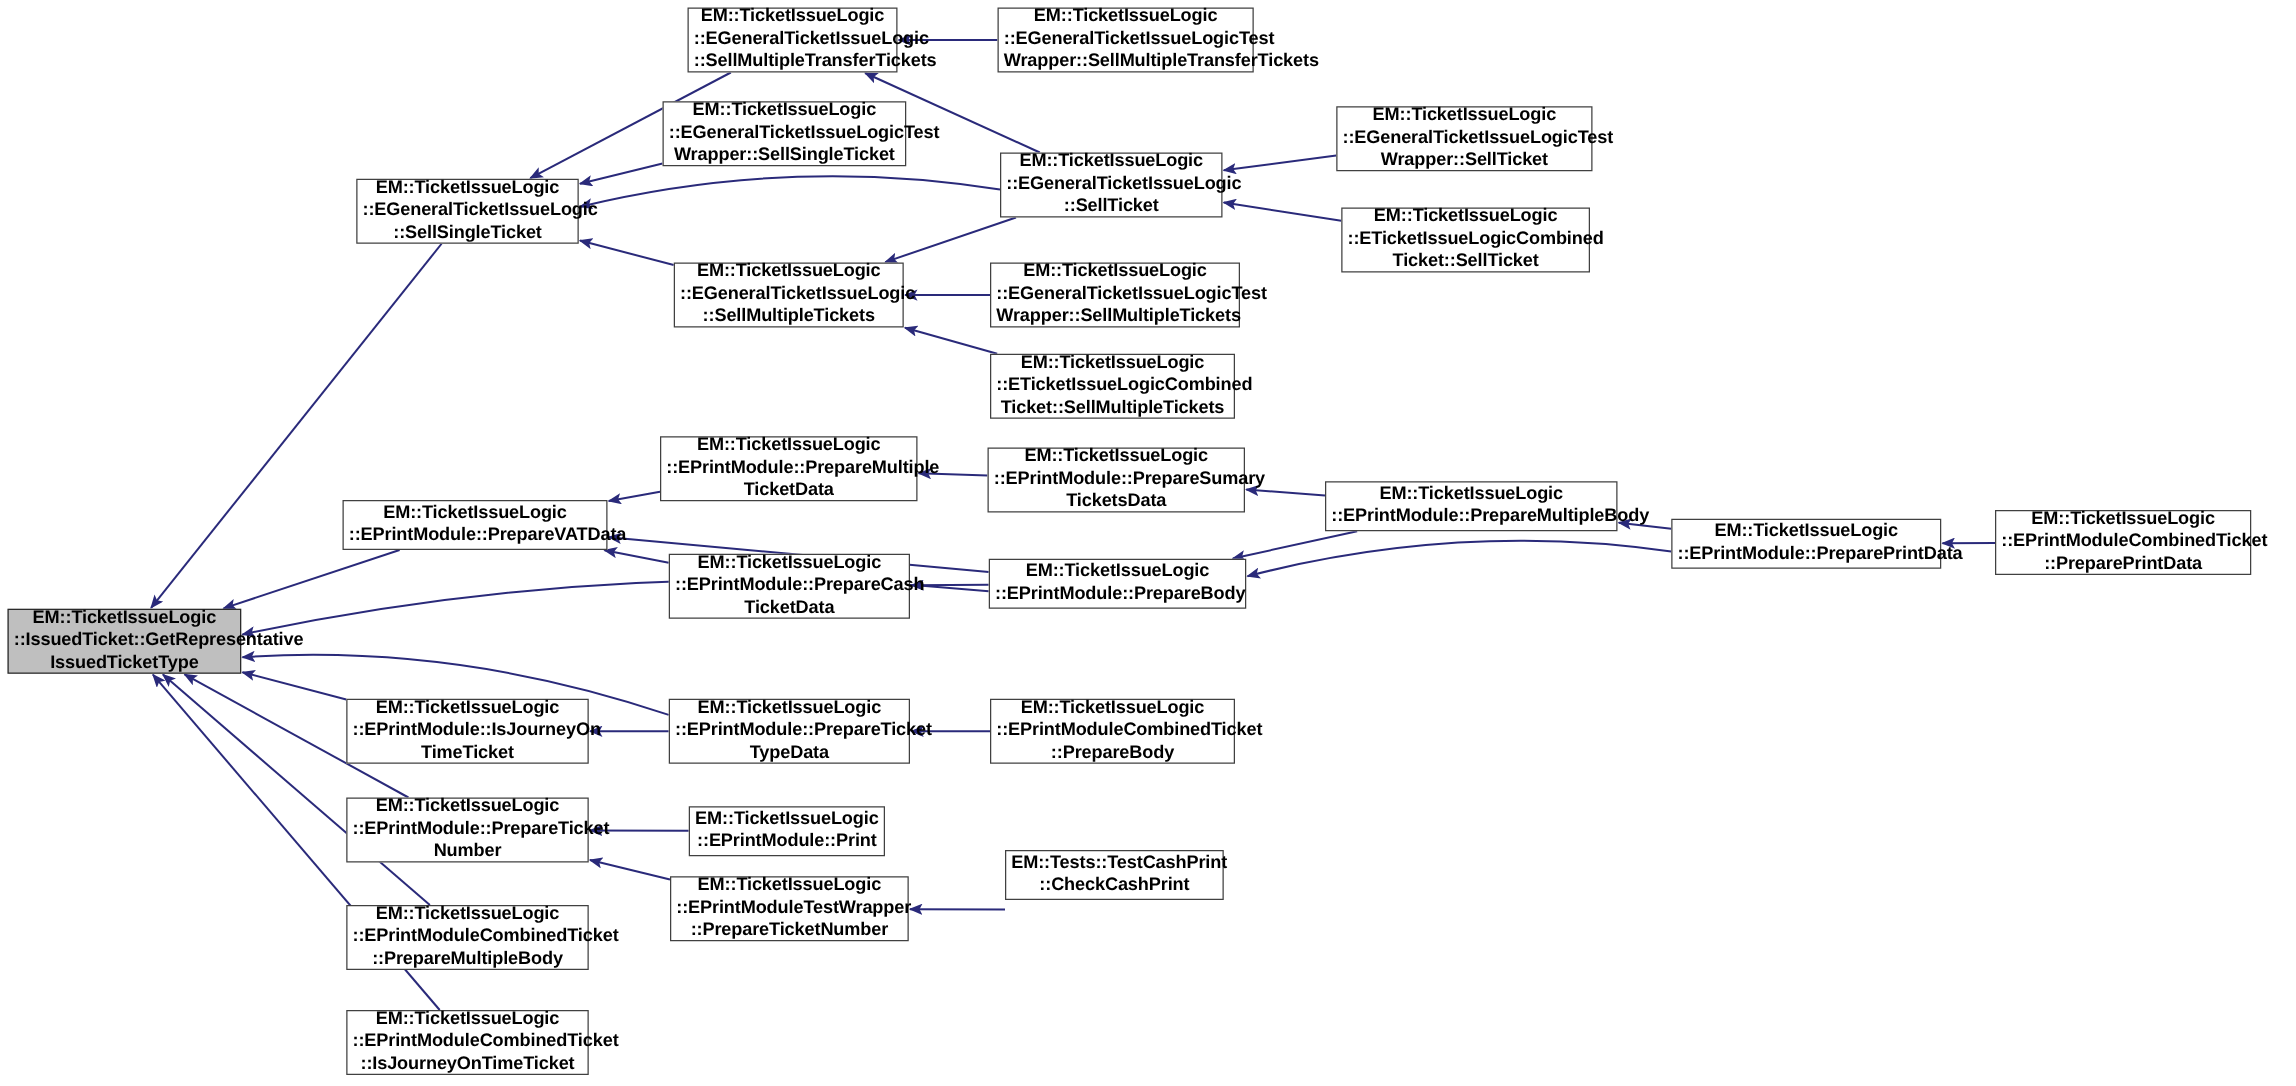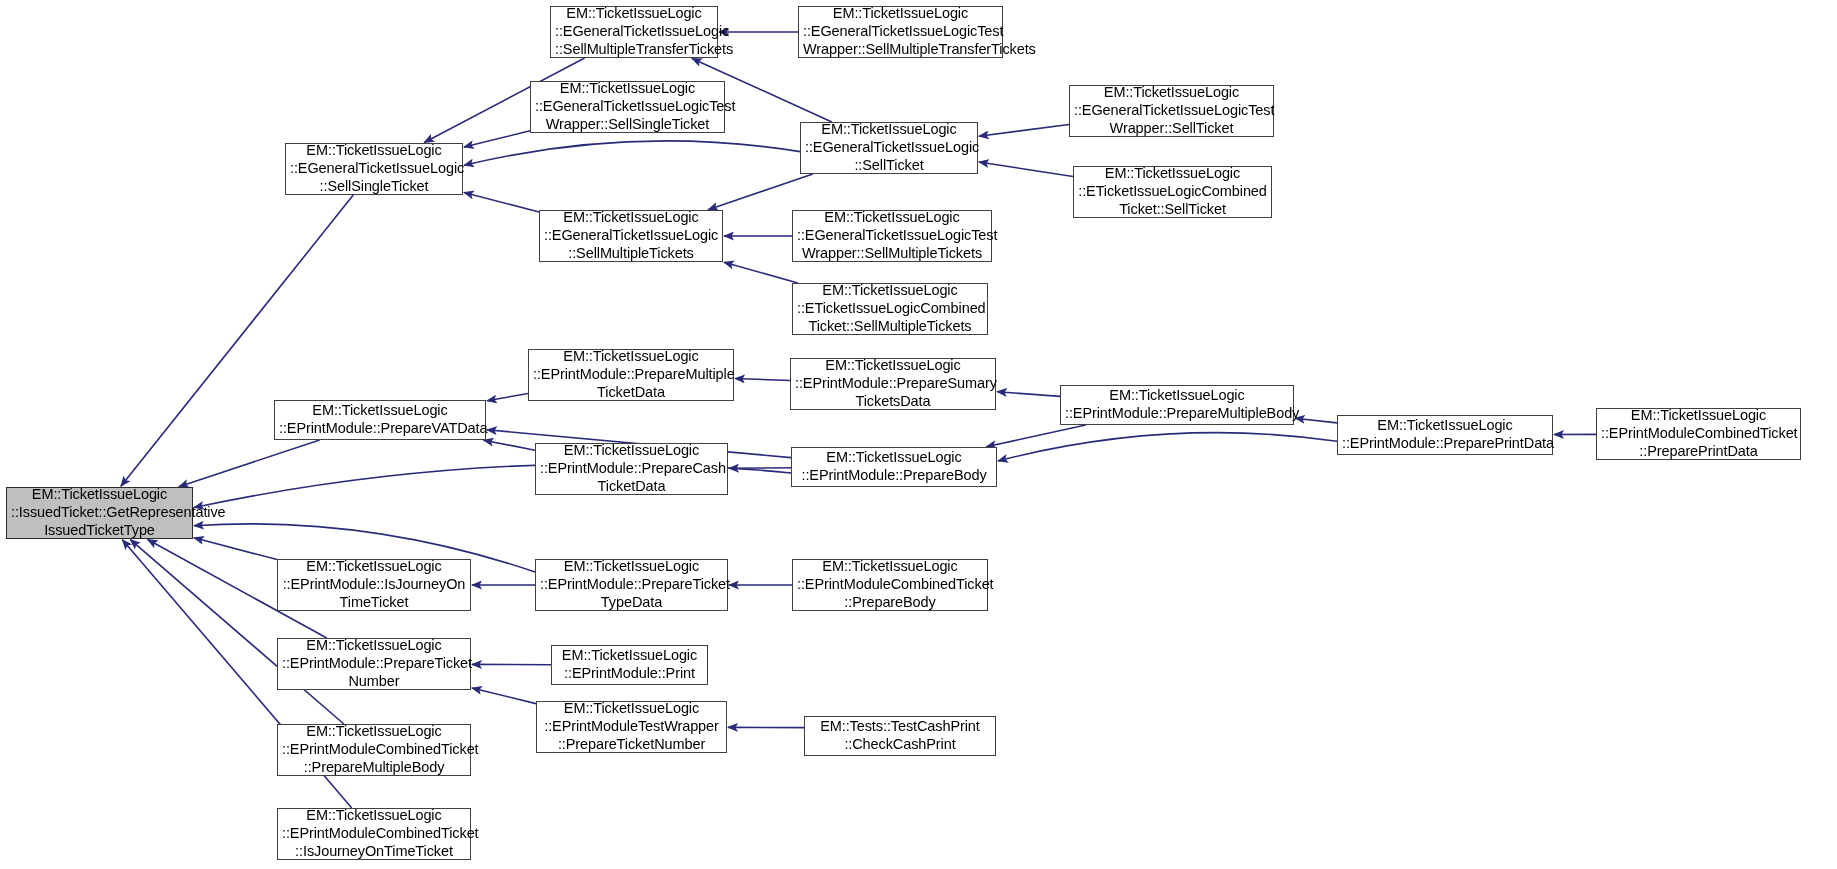--- a/index.html
+++ b/index.html
@@ -32,20 +32,21 @@
     display: flex;
     align-items: center;
     justify-content: center;
     text-align: center;
     font-size: 14.5px;
     line-height: 1.22;
     letter-spacing: -0.1px;
     white-space: pre-line;
     padding: 2px 4px;
     z-index: 2;
+    font-weight: bold;
   }
   .node.root {
     background: #bfbfbf;
     border: 1px solid #2b2b2b;
   }
   .node span { display: block; width: 100%; }
 </style>
 </head>
 <body>
 
@@ -157,21 +158,21 @@
 ::EPrintModuleCombinedTicket
 ::PrepareBody</span></div>
       <div class="node" style="left: 277px; top: 638px; width: 194px; height: 52px;"><span>EM::TicketIssueLogic
 ::EPrintModule::PrepareTicket
 Number</span></div>
       <div class="node" style="left: 551px; top: 645px; width: 157px; height: 40px;"><span>EM::TicketIssueLogic
 ::EPrintModule::Print</span></div>
       <div class="node" style="left: 536px; top: 701px; width: 191px; height: 52px;"><span>EM::TicketIssueLogic
 ::EPrintModuleTestWrapper
 ::PrepareTicketNumber</span></div>
-      <div class="node" style="left: 804px; top: 716px; width: 192px; height: 40px;"><span>EM::Tests::TestCashPrint
+      <div class="node" style="left: 804px; top: 680px; width: 175px; height: 40px;"><span>EM::Tests::TestCashPrint
 ::CheckCashPrint</span></div>
       <div class="node" style="left: 277px; top: 724px; width: 194px; height: 52px;"><span>EM::TicketIssueLogic
 ::EPrintModuleCombinedTicket
 ::PrepareMultipleBody</span></div>
       <div class="node" style="left: 277px; top: 808px; width: 194px; height: 52px;"><span>EM::TicketIssueLogic
 ::EPrintModuleCombinedTicket
 ::IsJourneyOnTimeTicket</span></div>
     </div>
 </div>
 

